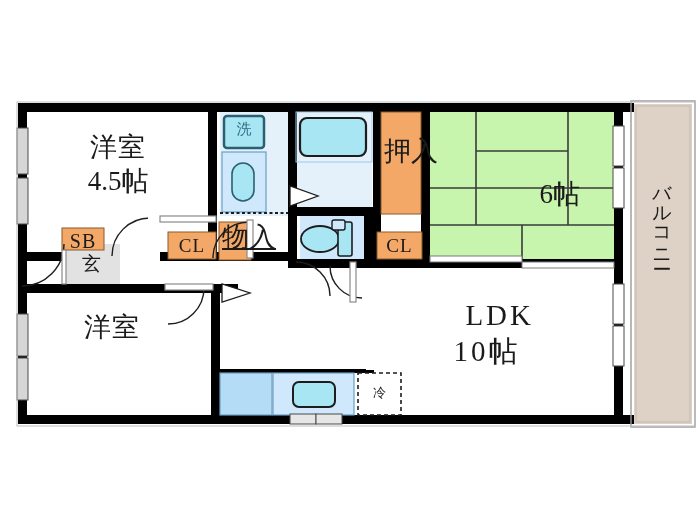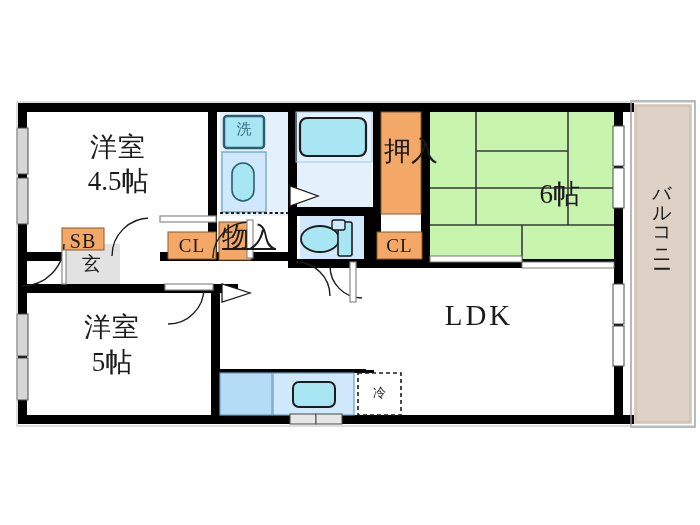--- a/index.html
+++ b/index.html
@@ -252,25 +252,25 @@
       <rect x="636" y="106" width="54" height="316" fill="none" stroke="#c3b9ad" stroke-width="1"></rect>
     </g>
 
     <rect x="17" y="102" width="678" height="324" fill="none" stroke="#bdbdbd" stroke-width="1"></rect>
   </svg>
 
   <div class="lbl lbl-room" style="left:58px; top:133px; width:120px;">洋室</div>
   <div class="lbl lbl-room-sub" style="left:48px; top:167px; width:140px;">4.5帖</div>
 
   <div class="lbl lbl-room" style="left:52px; top:313px; width:120px;">洋室</div>
-  <div class="lbl lbl-room-sub" style="left:52px; top:348px; width:120px;">5帖</div>
 
   <div class="lbl lbl-room-sub" style="left:468px; top:180px; width:112px;text-align:right;">6帖</div>
 
-  <div class="lbl lbl-ldk" style="left:412px; top:300px; width:134px;">LDK</div>
+  <div class="lbl lbl-ldk" style="left:400px; top:300px; width:134px;text-align:right;">LDK</div>
+  <div class="lbl lbl-ldk" style="left:420px; top:336px; width:134px;">10帖</div>
 
   <div class="lbl lbl-closet-v" style="left:384px; top:136px; width:34px;"><span>押入</span></div>
 
   <div class="lbl lbl-closet" style="left:377px; top:236px; width:45px;">CL</div>
 
   <div class="lbl lbl-closet" style="left:168px; top:236px; width:48px;">CL</div>
 
   <div class="lbl lbl-closet-v" style="left:222px; top:222px; width:26px;text-decoration:underline;">物入</div>
 
   <div class="lbl lbl-small" style="left:62px; top:231px; width:42px;">SB</div>

